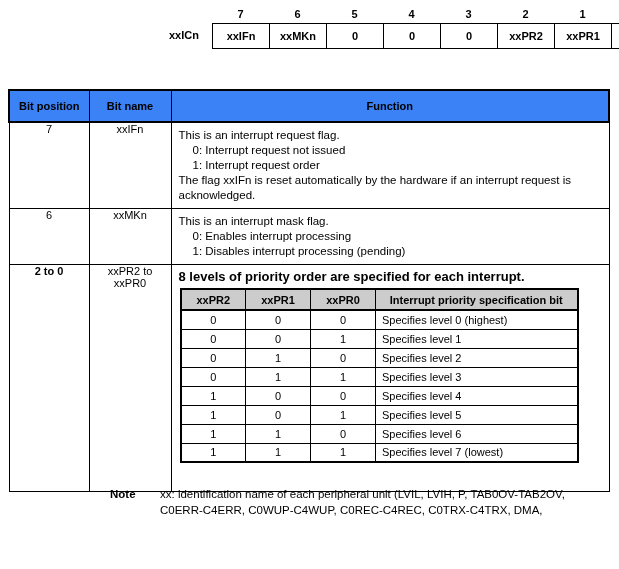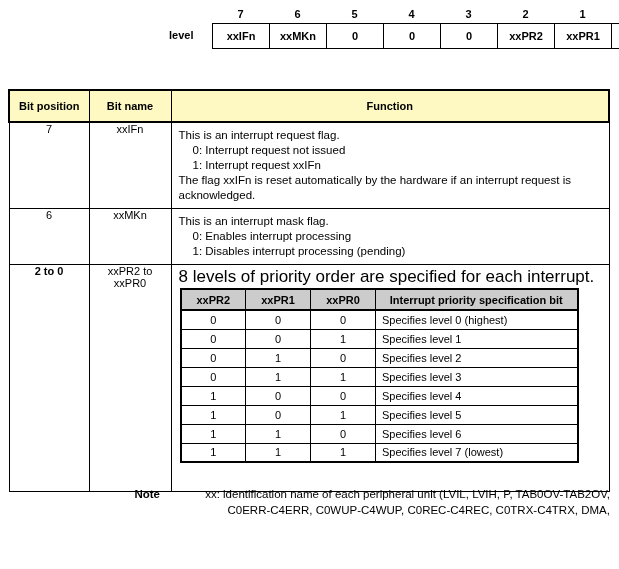--- a/index.html
+++ b/index.html
@@ -71,21 +71,21 @@
     width: 602px;
     border-collapse: collapse;
     table-layout: fixed;
   }
   #main-table td, #main-table th {
     border: 1px solid #000;
     vertical-align: top;
     padding: 0;
   }
   #main-table thead th {
-    background: #fef9c3;
+    background: #3b82f6;
     font-size: 11px;
     font-weight: bold;
     height: 30px;
     text-align: center;
     vertical-align: middle;
     border-top: 2px solid #000;
     border-bottom: 2px solid #000;
   }
   #main-table thead th.th-first { border-left: 2px solid #000; }
   #main-table thead th.th-last  { border-right: 2px solid #000; }
@@ -108,23 +108,24 @@
     line-height: 15px;
     padding: 5px 6px 5px 7px;
   }
   .func-body .indent { padding-left: 14px; }
 
   
   .priority-wrap {
     padding: 4px 6px 6px 7px;
   }
   .priority-intro {
-    font-size: 17px;
+    font-size: 13px;
     line-height: 15px;
     margin-bottom: 4px;
+    font-weight: bold;
   }
   #priority-table {
     border-collapse: collapse;
     table-layout: fixed;
     width: 397px;
     margin-left: 1px;
   }
   #priority-table th, #priority-table td {
     border: 1px solid #000;
     font-size: 11px;
@@ -156,21 +157,20 @@
   .pcol-bit  { width: 65px; }
   .pcol-desc { width: 202px; }
 
   
   #note-block {
     position: absolute;
     left: 110px;
     top: 486px;
     width: 500px;
     display: flex;
-    text-align: right;
   }
   #note-label {
     font-size: 11.5px;
     font-weight: bold;
     width: 50px;
     flex: 0 0 50px;
     line-height: 16px;
   }
   #note-text {
     font-size: 11.5px;
@@ -192,21 +192,21 @@
     <div class="bitnum">7</div>
     <div class="bitnum">6</div>
     <div class="bitnum">5</div>
     <div class="bitnum">4</div>
     <div class="bitnum">3</div>
     <div class="bitnum">2</div>
     <div class="bitnum">1</div>
     <div class="bitnum">0</div>
   </div>
   <div id="register-row">
-    <div id="register-name">level</div>
+    <div id="register-name">xxICn</div>
     <div id="register-cells">
       <div class="rcell">xxIFn</div>
       <div class="rcell">xxMKn</div>
       <div class="rcell">0</div>
       <div class="rcell">0</div>
       <div class="rcell">0</div>
       <div class="rcell">xxPR2</div>
       <div class="rcell">xxPR1</div>
       <div class="rcell">xxPR0</div>
     </div>
@@ -228,21 +228,21 @@
   </thead>
   <tbody>
 
     <tr>
       <td class="cell-bitpos" style="height:78px;">7</td>
       <td class="cell-bitname">xxIFn</td>
       <td class="cell-func">
         <div class="func-body">
           <div>This is an interrupt request flag.</div>
           <div class="indent">0: Interrupt request not issued</div>
-          <div class="indent">1: Interrupt request xxIFn</div>
+          <div class="indent">1: Interrupt request order</div>
           <div>The flag xxIFn is reset automatically by the hardware if an interrupt request is</div>
           <div>acknowledged.</div>
         </div>
       </td>
     </tr>
 
     <tr>
       <td class="cell-bitpos" style="height:47px;">6</td>
       <td class="cell-bitname">xxMKn</td>
       <td class="cell-func">

